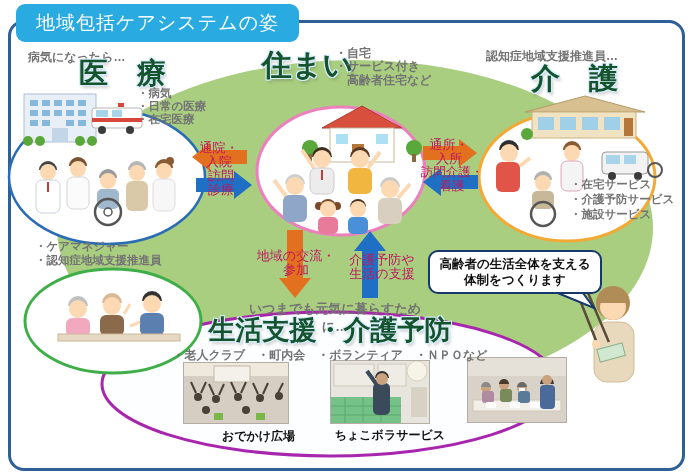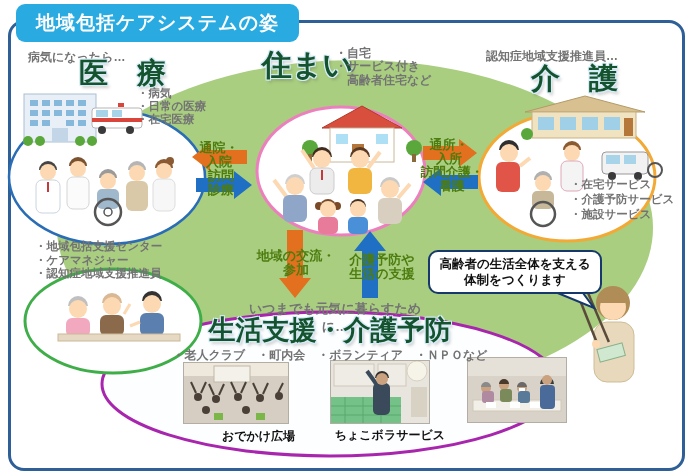--- a/index.html
+++ b/index.html
@@ -1,29 +1,29 @@
 <!DOCTYPE html>
 <html><head>
 <meta charset="utf-8">
 <style>
   html,body{margin:0;padding:0;background:#fff;}
   .stage{position:relative;width:690px;height:476px;background:#fff;overflow:hidden;
          font-family:"Liberation Sans","DejaVu Sans",sans-serif;}
   .abs{position:absolute;}
   .frame{left:8px;top:20px;width:671px;height:445px;border:3px solid #2e5f96;border-radius:16px;}
-  .title-box{left:16px;top:4px;background:#29abe2;color:#fff;font-size:19px;font-weight:bold;
+  .title-box{left:16px;top:4px;background:#29abe2;color:#fff;font-size:19px;font-weight:normal;
              padding:6px 20px;border-radius:9px;letter-spacing:1px;z-index:6;}
   .heading{color:#14532d;font-weight:bold;text-align:center;line-height:1;
            text-shadow:-1px -1px 0 #d6ecfa,1px -1px 0 #d6ecfa,-1px 1px 0 #d6ecfa,1px 1px 0 #d6ecfa,2px 3px 3px rgba(60,60,60,.25);
            z-index:4;}
   .lbl{color:#737373;font-weight:bold;z-index:4;}
   .pre{white-space:pre-line;}
   .ctr{text-align:center;}
   .bullets{display:block;line-height:1.3;z-index:4;}
-  .arrow-label{z-index:4;text-align:center;line-height:1.1;font-weight:bold;color:#4d7c0f;}
+  .arrow-label{z-index:4;text-align:center;line-height:1.1;font-weight:normal;color:#be185d;}
   .callout{left:428px;top:250px;width:170px;height:40px;background:#fff;border:2.5px solid #17386b;
            border-radius:10px;z-index:4;display:flex;align-items:center;justify-content:center;
            font-size:12.5px;font-weight:bold;color:#111;text-align:center;line-height:1.3;}
   .photo{border:1px solid #b3ada3;box-sizing:border-box;z-index:3;background:#ddd;}
   .caption{z-index:4;font-weight:bold;color:#111;font-size:12px;text-align:right;}
   svg{display:block;}
   .artwork{left:0;top:0;z-index:2;}
 </style>
 </head>
 <body>
@@ -313,21 +313,20 @@
   <div class="abs title-box">地域包括ケアシステムの姿</div>
 
   <div class="abs lbl" style="left:28px;top:49px;font-size:12px;">病気になったら…</div>
   <div class="abs heading" style="left:60px;top:59px;width:125px;font-size:29px;">医　療</div>
   <div class="abs bullets lbl" style="left:137px;top:87px;font-size:11.5px;line-height:1.15;">
     <div>・病気</div>
     <div>・日常の医療</div>
     <div>・在宅医療</div>
   </div>
   <div class="abs bullets lbl" style="left:35px;top:240px;font-size:11.5px;line-height:1.18;">
-    <div>・地域包括支援センター</div>
     <div>・ケアマネジャー</div>
     <div>・認知症地域支援推進員</div>
   </div>
 
   <div class="abs heading" style="left:250px;top:50px;width:115px;font-size:30px;">住まい</div>
   <div class="abs bullets lbl" style="left:335px;top:47px;font-size:12px;line-height:1.12;">
     <div>・自宅</div>
     <div>・サービス付き</div>
     <div>　高齢者住宅など</div>
   </div>

